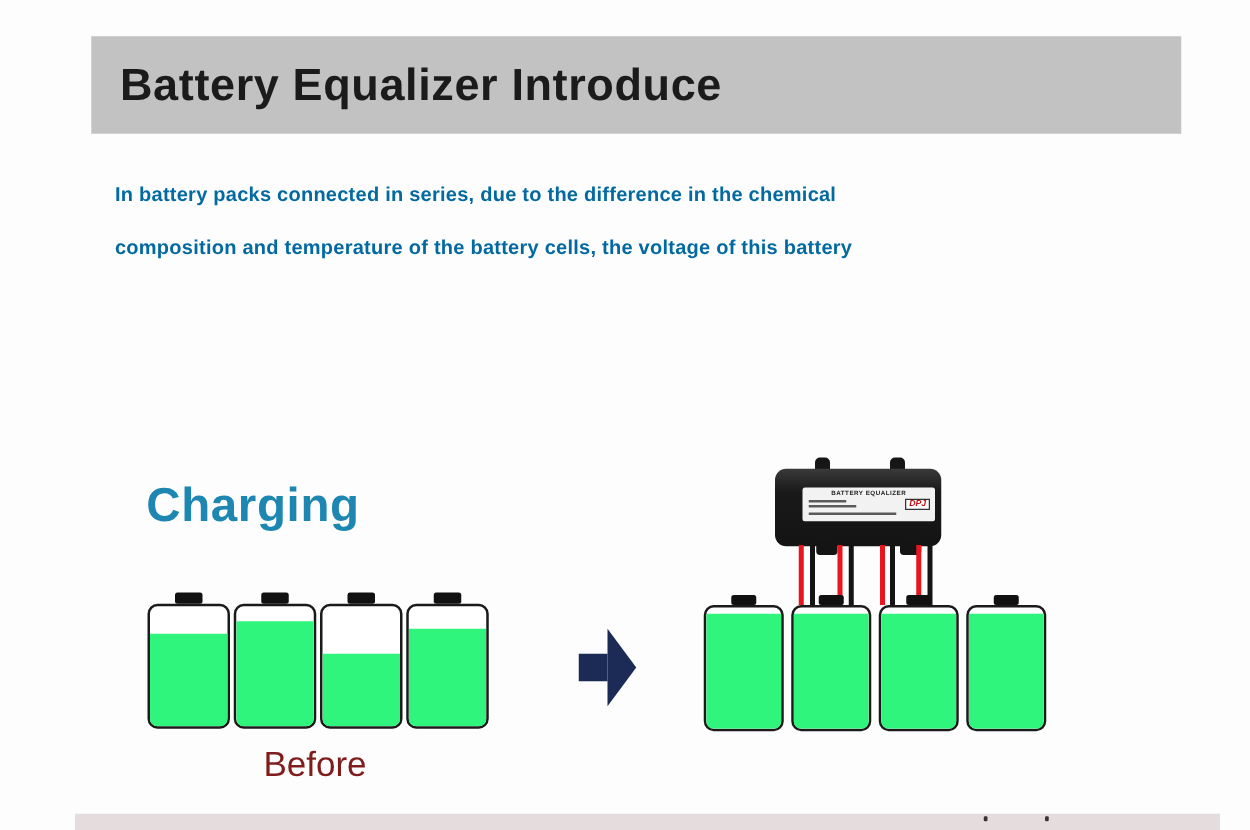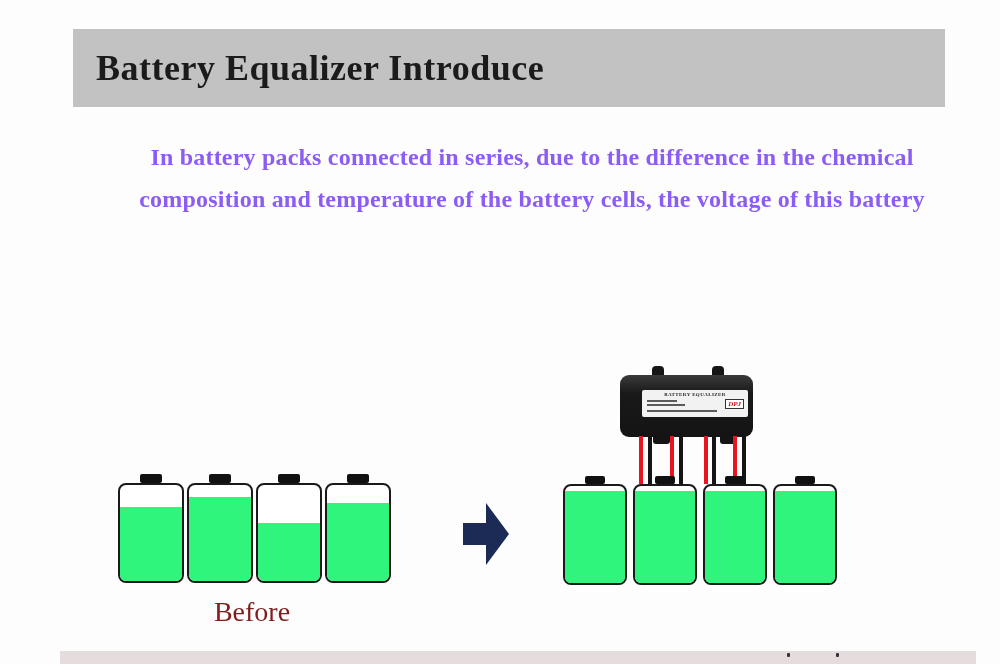--- a/index.html
+++ b/index.html
@@ -1,25 +1,25 @@
 <!DOCTYPE html>
 <html><head>
 <meta charset="utf-8">
 <style>
   html,body{margin:0;padding:0;background:#ffffff;}
   #page{
     position:relative;width:1000px;height:664px;background:#fdfdfd;overflow:hidden;
-    font-family:Liberation Serif, serif;
+    font-family:Liberation Sans, sans-serif;
   }
   
   .header{position:absolute;left:73px;top:29px;width:872px;height:78px;background:#c2c2c2;}
   .header h1{margin:0;padding-left:23px;line-height:78px;font-size:36px;font-weight:700;color:#1b1b1b;letter-spacing:0.5px;}
   
   .intro{position:absolute;left:92px;top:136px;width:880px;}
-  .intro .line{height:42px;line-height:42px;font-size:24px;font-weight:700;color:#8b5cf6;white-space:nowrap;letter-spacing:0.2px;text-align:center;}
+  .intro .line{height:42px;line-height:42px;font-size:16px;font-weight:700;color:#0369a1;white-space:nowrap;letter-spacing:0.2px;}
   
   .charging{position:absolute;left:117px;top:384px;font-size:38px;font-weight:700;color:#1d87b2;letter-spacing:0.5px;}
   
   .battery{position:absolute;width:66px;height:100px;border:2px solid #1a1a1a;border-radius:8px;background:#ffffff;overflow:hidden;box-sizing:border-box;}
   .battery .fill{position:absolute;left:0;right:0;bottom:0;background:#30f57d;}
   .terminal{position:absolute;width:22px;height:9px;background:#111111;border-radius:2px;}
   .battery.after{width:64px;height:101px;}
   
   .caption{position:absolute;top:596px;width:200px;text-align:center;font-size:28px;color:#7f1d1d;}
   
@@ -49,20 +49,21 @@
 
   <div class="header">
     <h1>Battery Equalizer Introduce</h1>
   </div>
 
   <div class="intro">
     <div class="line">In battery packs connected in series, due to the difference in the chemical</div>
     <div class="line">composition and temperature of the battery cells, the voltage of this battery</div>
   </div>
 
+  <div class="charging">Charging</div>
 
   <div class="terminal" style="left:140px;top:474px;"></div>
   <div class="battery" style="left:118px;top:483px;">
     <div class="fill" style="height: 77%;"></div>
   </div>
   <div class="terminal" style="left:209px;top:474px;"></div>
   <div class="battery" style="left:187px;top:483px;">
     <div class="fill" style="height: 87%;"></div>
   </div>
   <div class="terminal" style="left:278px;top:474px;"></div>

